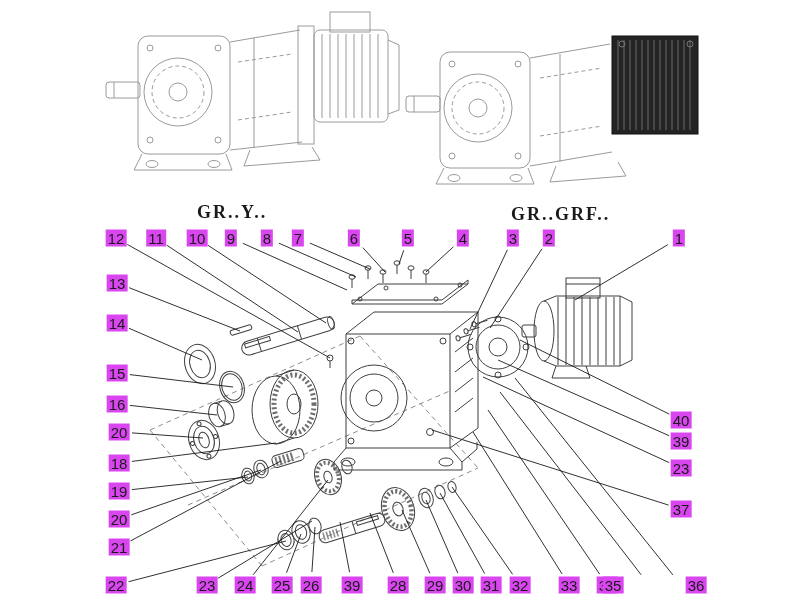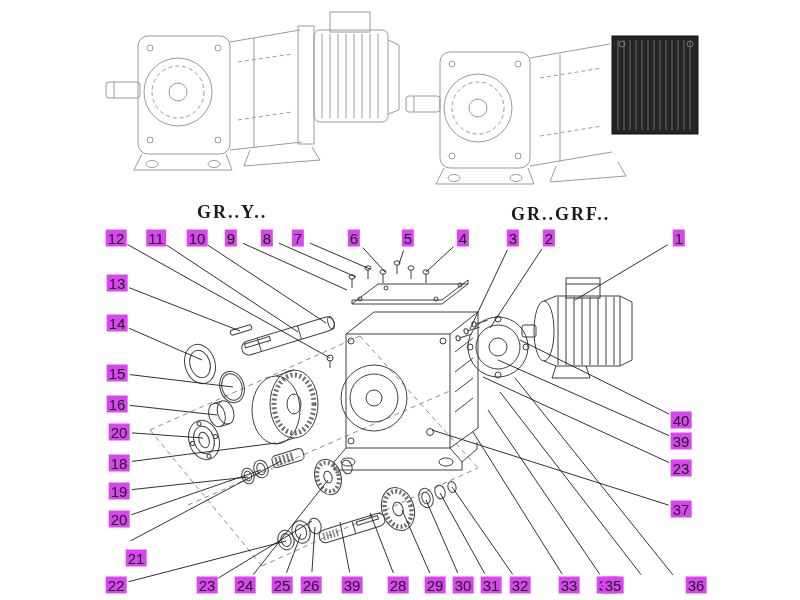--- a/index.html
+++ b/index.html
@@ -388,21 +388,21 @@
       <div class="plabel" style="left: 156px; top: 238px;">11</div>
       <div class="plabel" style="left: 116px; top: 238px;">12</div>
       <div class="plabel" style="left: 117px; top: 283px;">13</div>
       <div class="plabel" style="left: 117px; top: 323px;">14</div>
       <div class="plabel" style="left: 117px; top: 373px;">15</div>
       <div class="plabel" style="left: 117px; top: 404px;">16</div>
       <div class="plabel" style="left: 119px; top: 432px;">20</div>
       <div class="plabel" style="left: 119px; top: 463px;">18</div>
       <div class="plabel" style="left: 119px; top: 491px;">19</div>
       <div class="plabel" style="left: 119px; top: 519px;">20</div>
-      <div class="plabel" style="left: 136px; top: 547px; margin-top: 11px;">21</div>
+      <div class="plabel" style="left: 119px; top: 547px;">21</div>
       <div class="plabel" style="left: 116px; top: 585px;">22</div>
       <div class="plabel" style="left: 207px; top: 585px;">23</div>
       <div class="plabel" style="left: 245px; top: 585px;">24</div>
       <div class="plabel" style="left: 282px; top: 585px;">25</div>
       <div class="plabel" style="left: 311px; top: 585px;">26</div>
       <div class="plabel" style="left: 352px; top: 585px;">39</div>
       <div class="plabel" style="left: 398px; top: 585px;">28</div>
       <div class="plabel" style="left: 435px; top: 585px;">29</div>
       <div class="plabel" style="left: 463px; top: 585px;">30</div>
       <div class="plabel" style="left: 491px; top: 585px;">31</div>

